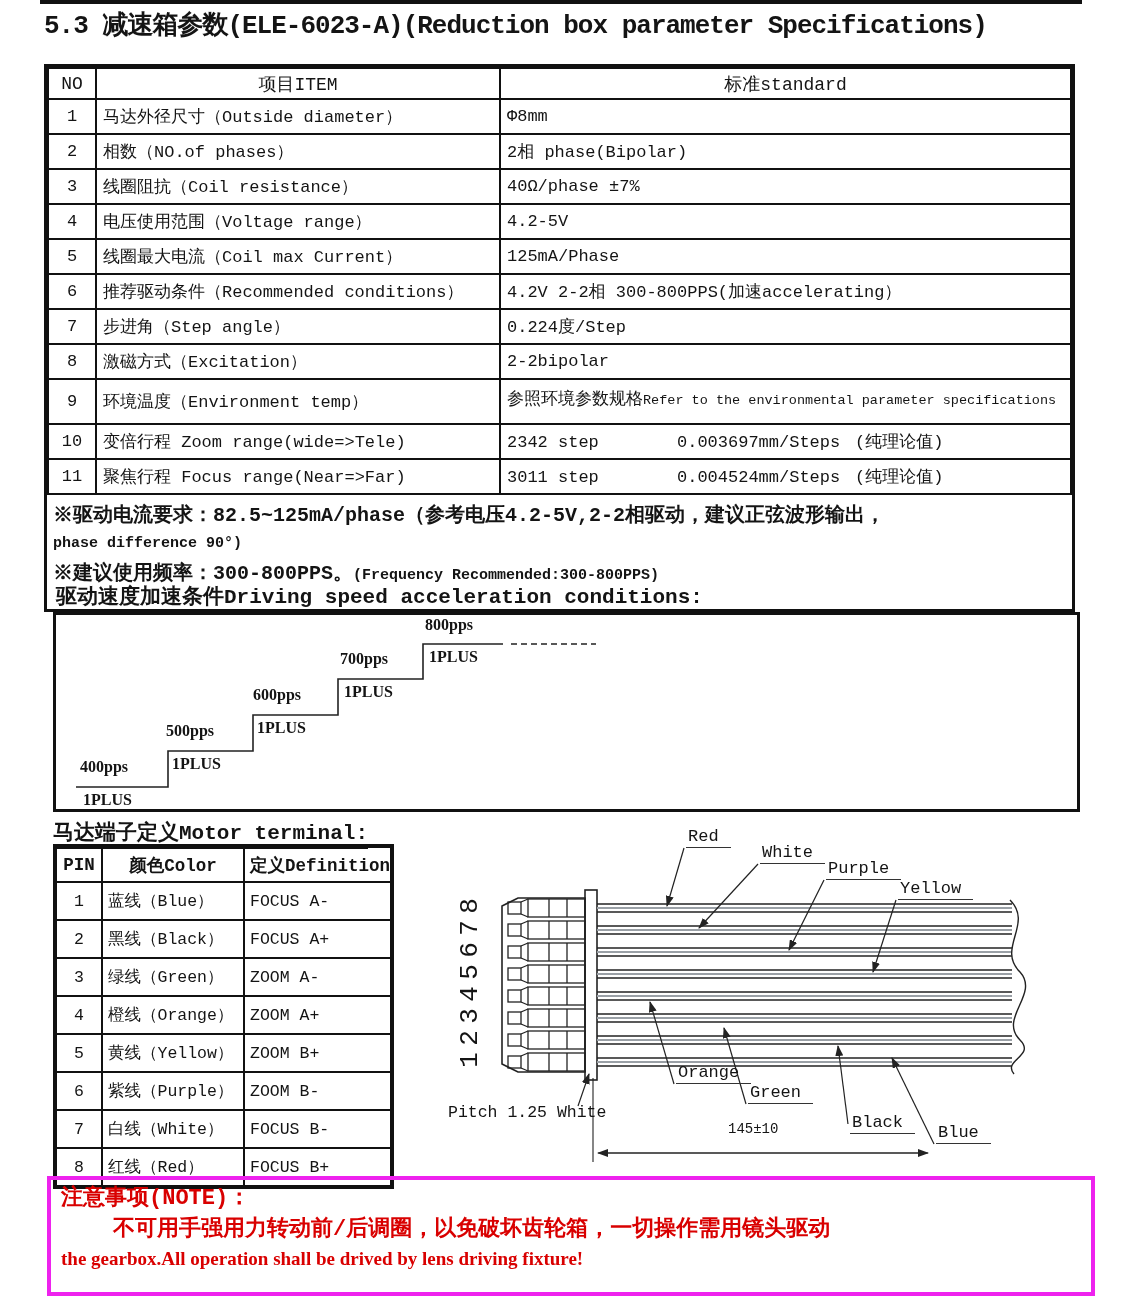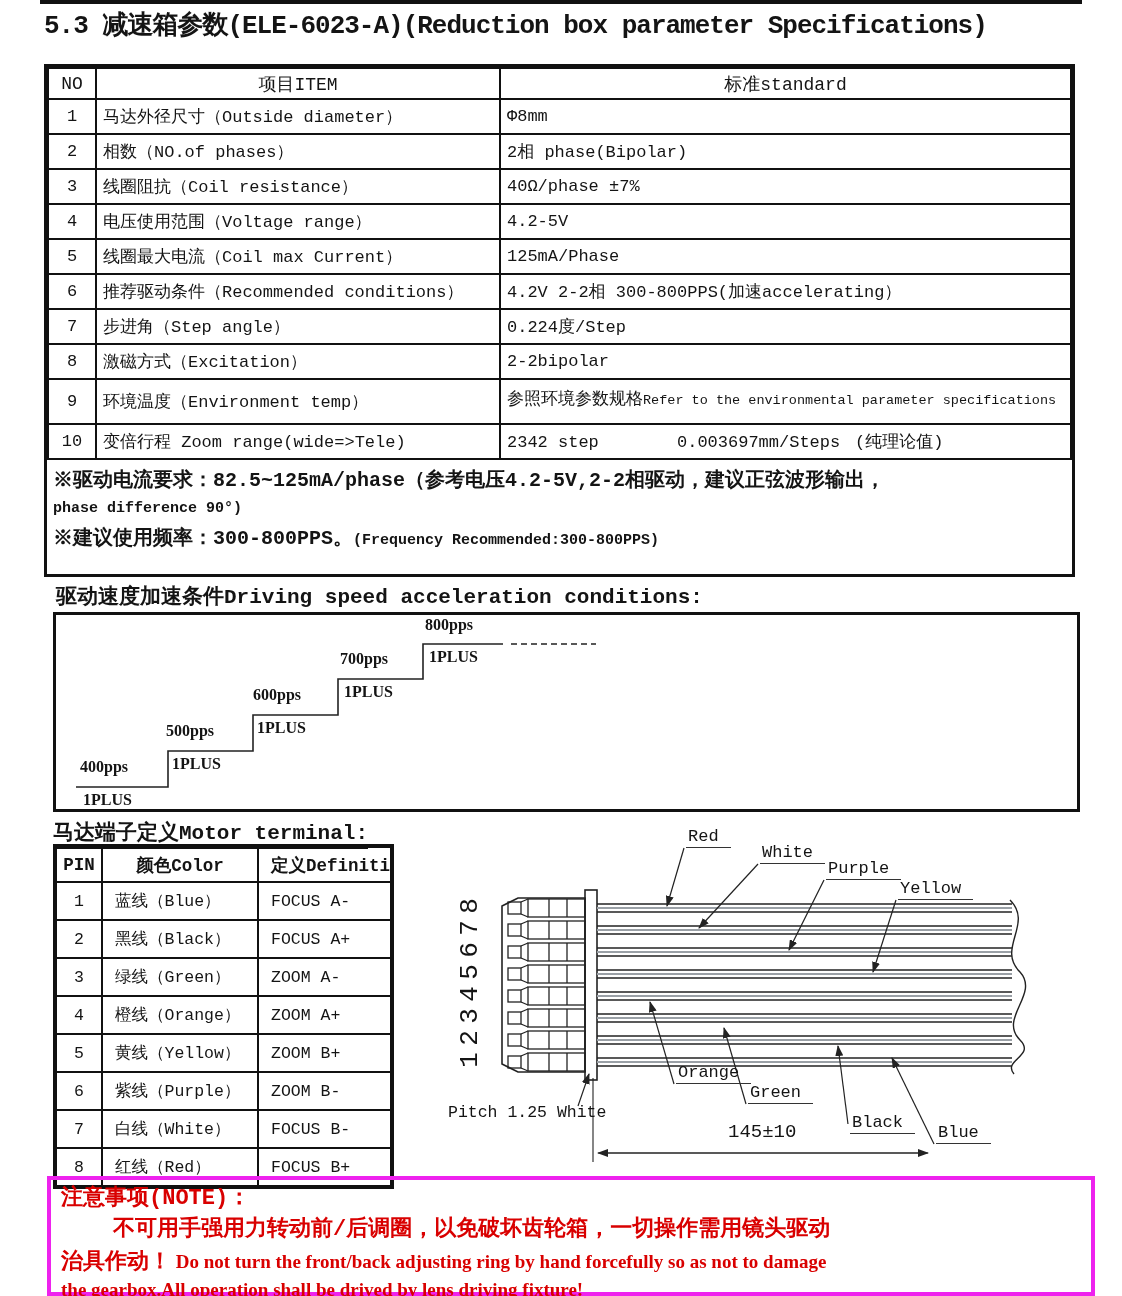--- a/index.html
+++ b/index.html
@@ -36,31 +36,31 @@
   
   .accel-head{left:56px;top:582px;font-size:21px;font-weight:600;white-space:nowrap;}
   .accel-box{left:53px;top:612px;width:1021px;height:194px;border:3px solid #111;}
   .steplabel{position:absolute;font-family:Liberation Serif, serif;
              font-size:16px;font-weight:600;white-space:nowrap;}
 
   
   .motor-head{left:53px;top:818px;font-size:21px;font-weight:bold;border-bottom:2.5px solid #111;
               padding-bottom:1px;white-space:nowrap;}
   .pin-wrap{left:53px;top:844px;width:337px;border:2.5px solid #111;}
-  .pin td{border:2px solid #111;font-size:16.5px;padding:0 12px;height:36px;white-space:nowrap;overflow:hidden;}
+  .pin td{border:2px solid #111;font-size:16.5px;padding:0 5px;height:36px;white-space:nowrap;overflow:hidden;}
   .pin .hdr td{height:33px;text-align:center;font-weight:bold;font-size:17.5px;}
   .pin .c-pin{width:44px;text-align:center;padding:0;}
   .pin .c-color{width:130px;}
 
   
   .diagram{left:440px;top:826px;width:682px;height:348px;}
   .wlabel{position:absolute;font-size:17px;border-bottom:1.5px solid #333;
           padding:0 12px 1px 2px;white-space:nowrap;background:transparent;}
   .pitch-label{position:absolute;font-size:16.5px;white-space:nowrap;}
-  .dim-label{position:absolute;font-size:19px;white-space:nowrap;}
+  .dim-label{position:absolute;font-size:14px;white-space:nowrap;}
   .pin-digit{position:absolute;width:30px;height:26px;display:flex;align-items:center;justify-content:center;
              font-size:26px;transform:rotate(-90deg);}
 
   
   .note-box{left:47px;top:1176px;width:1020px;height:104px;border:4px solid #ee22ee;
             padding:4px 10px 4px 10px;color:#d90000;}
   .nb-title{font-size:22px;font-weight:bold;line-height:30px;}
   .nb-cn{font-size:22px;font-weight:bold;line-height:31px;}
   .nb-en{font-family:"Liberation Serif","DejaVu Serif",serif;font-size:19px;font-weight:600;}
   .nb-line3{font-family:"Liberation Serif","DejaVu Serif",serif;font-size:19px;font-weight:600;line-height:27px;}
@@ -123,20 +123,25 @@
       </tr>
       <tr class="r9">
         <td class="c-no">9</td>
         <td class="c-item">环境温度（Environment temp）</td>
         <td class="std"><span class="std-cn-sm">参照环境参数规格</span><span class="std-en-sm">Refer to the environmental parameter specifications</span></td>
       </tr>
       <tr>
         <td class="c-no">10</td>
         <td class="c-item">变倍行程 Zoom range(wide=&gt;Tele)</td>
         <td><span class="p1">2342 step</span><span class="p2">0.003697mm/Steps</span><span>(纯理论值)</span></td>
+      </tr>
+      <tr>
+        <td class="c-no">11</td>
+        <td class="c-item">聚焦行程 Focus range(Near=&gt;Far)</td>
+        <td><span class="p1">3011 step</span><span class="p2">0.004524mm/Steps</span><span>(纯理论值)</span></td>
       </tr>
       </tbody>
     </table>
     <div class="notes">
       <div class="note-cn">※驱动电流要求：82.5~125mA/phase（参考电压4.2-5V,2-2相驱动，建议正弦波形输出，</div>
       <div class="note-en2">phase difference 90°)</div>
       <div><span class="note-cn">※建议使用频率：300-800PPS。</span><span class="freq-en">(Frequency Recommended:300-800PPS)</span></div>
     </div>
   </div>
 
@@ -355,17 +360,16 @@
     <span class="wlabel" style="left:308px;top:257px;">Green</span>
     <span class="wlabel" style="left:410px;top:287px;">Black</span>
     <span class="wlabel" style="left:496px;top:297px;">Blue</span>
     <span class="pitch-label" style="left:8px;top:277px;">Pitch 1.25 White</span>
     <span class="dim-label" style="left:288px;top:295px;">145±10</span>
   </div>
 
   <div class="abs note-box">
     <div class="nb-title">注意事项(NOTE)：</div>
     <div class="nb-cn" style="padding-left:52px;">不可用手强用力转动前/后调圈，以免破坏齿轮箱，一切操作需用镜头驱动</div>
-    <div class="nb-line3"><span class="nb-cn">治具作动！</span> <span class="nb-en">Do not turn the front/back adjusting ring by hand forcefully so as not to damage</span></div>
     <div class="nb-line3">the gearbox.All operation shall be drived  by lens driving fixture!</div>
   </div>
 
 </div>
 
 </body></html>

